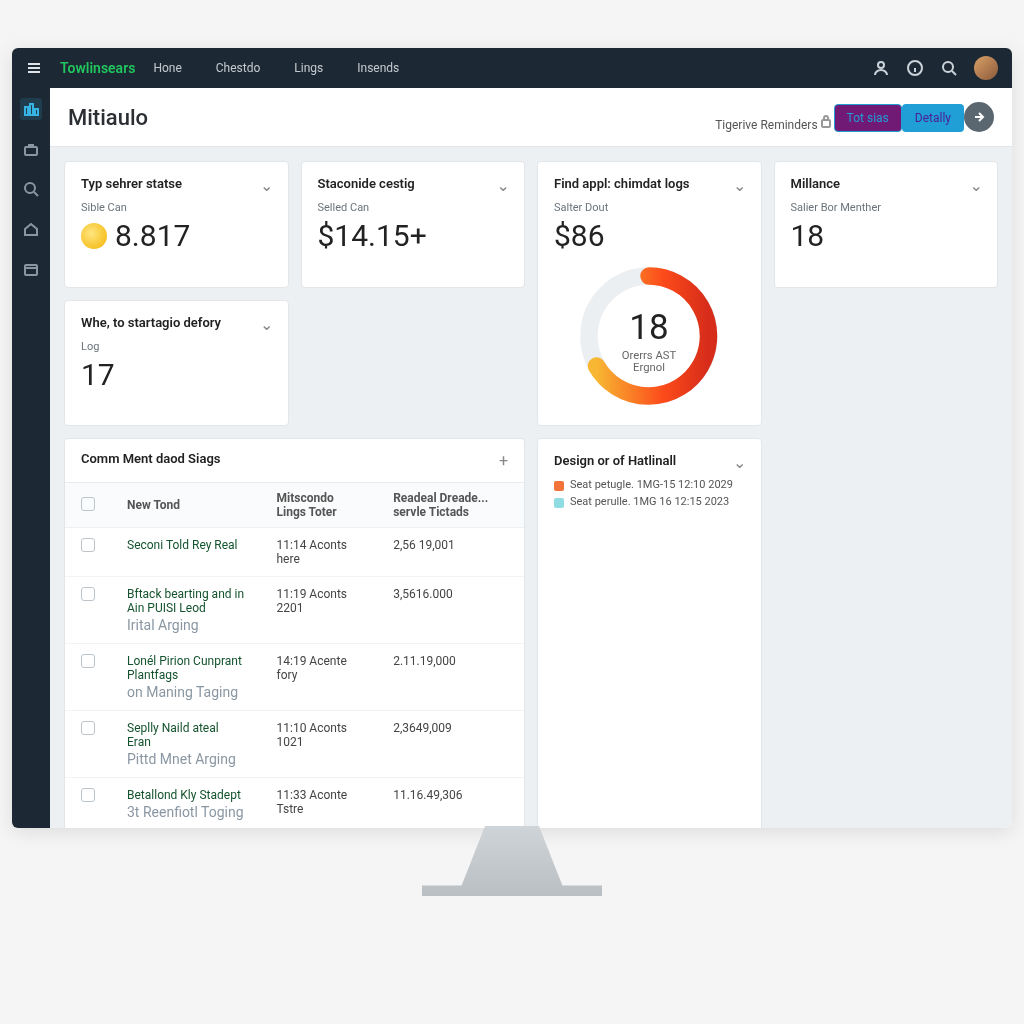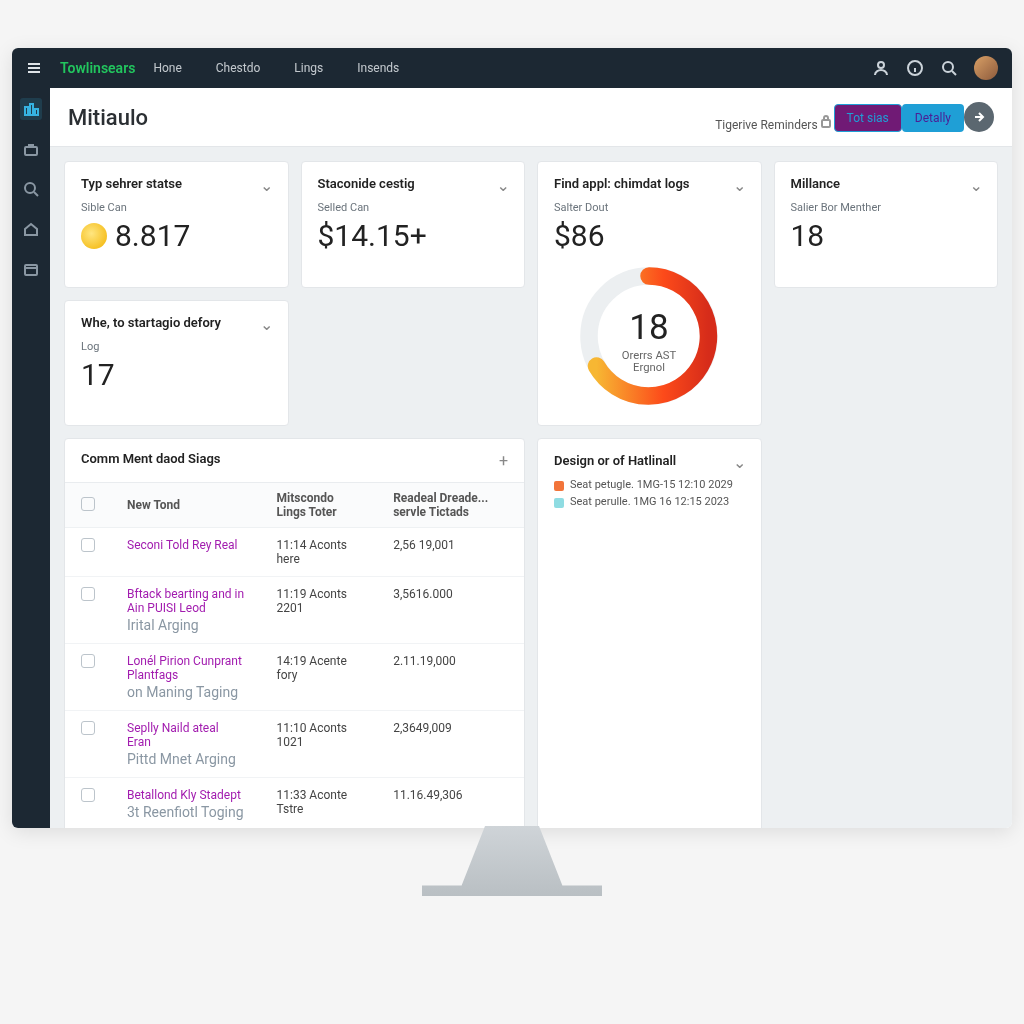--- a/index.html
+++ b/index.html
@@ -37,21 +37,21 @@
 .gauge{width:150px;height:150px}
 .tablecard{grid-column:1/span 2;padding:0}
 .tablecard .th{display:flex;padding:12px 16px;border-bottom:1px solid #e9ecef}
 .tablecard .th h3{margin:0}
 .tablecard .plus{margin-left:auto;color:#888;font-size:16px;cursor:pointer}
 table{width:100%;border-collapse:collapse;font-size:12px}
 thead th{text-align:left;padding:8px 16px;color:#555;font-weight:700;border-bottom:1px solid #eef1f3;background:#fafbfc}
 thead th:first-child{width:36px}
 tbody td{padding:10px 16px;border-bottom:1px solid #f1f3f5;color:#444;vertical-align:top}
 tbody td:first-child{width:36px}
-.link{color:#a21caf}
+.link{color:#14532d}
 .rowsub{font-size:14px;color:#8a97a3;margin-top:2px}
 .cb{width:14px;height:14px;border:1px solid #bcc4cb;border-radius:3px;display:inline-block}
 .legend{font-size:11px;color:#555;margin-top:8px}
 .legend div{display:flex;align-items:flex-end;gap:6px;margin-bottom:4px}
 .sw{width:10px;height:10px;border-radius:2px}
 .sw.o{background:#f2743a}
 .sw.c{background:#8fdce2}
 .stand{width:180px;height:70px;background:linear-gradient(#cfd4d8,#b9bfc3);margin:-2px auto 0;clip-path:polygon(35% 0,65% 0,78% 85%,100% 85%,100% 100%,0 100%,0 85%,22% 85%);position:relative;top:-40px}
 svg{width:16px;height:16px;fill:none;stroke:currentColor;stroke-width:2}
 </style>

